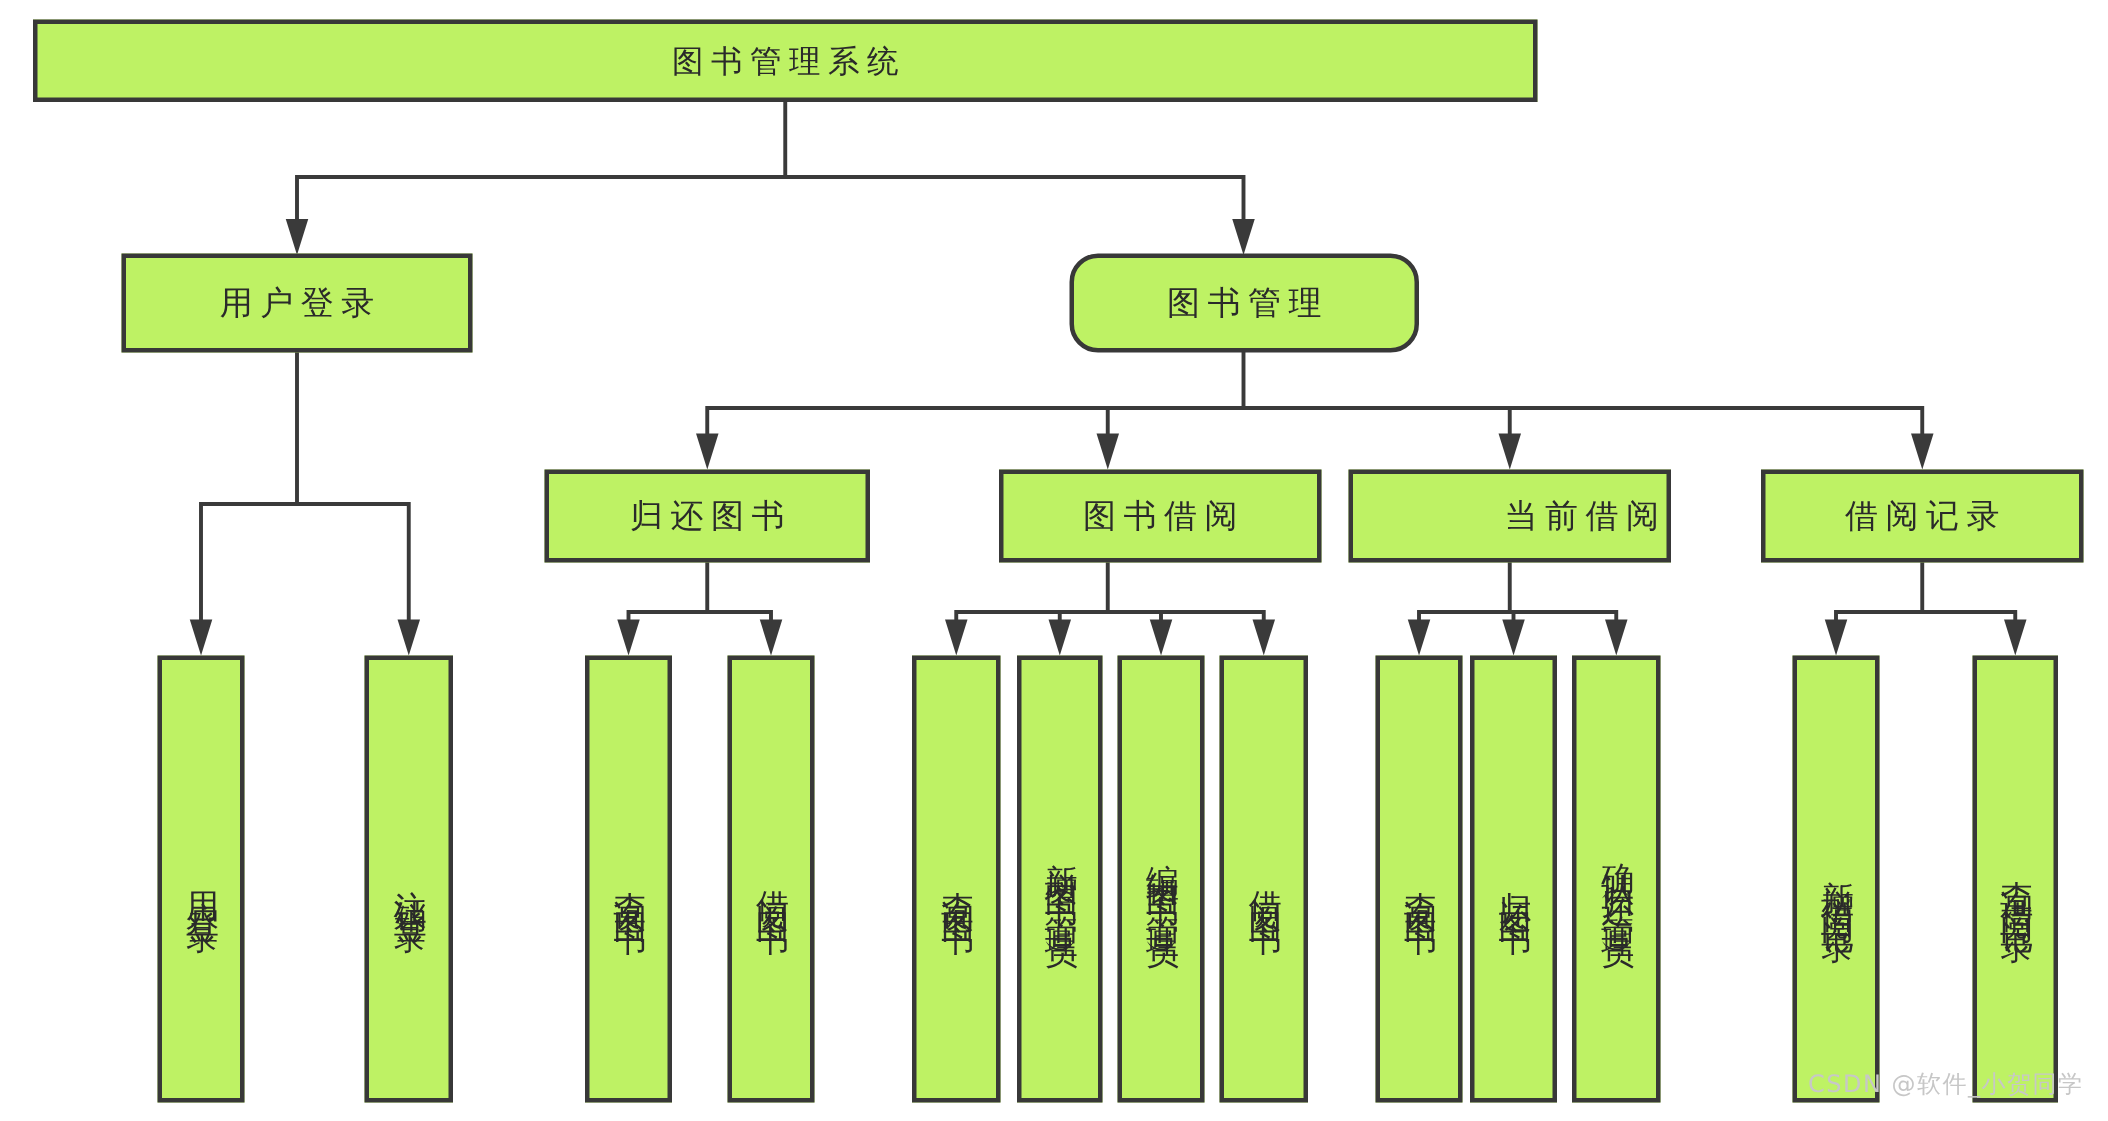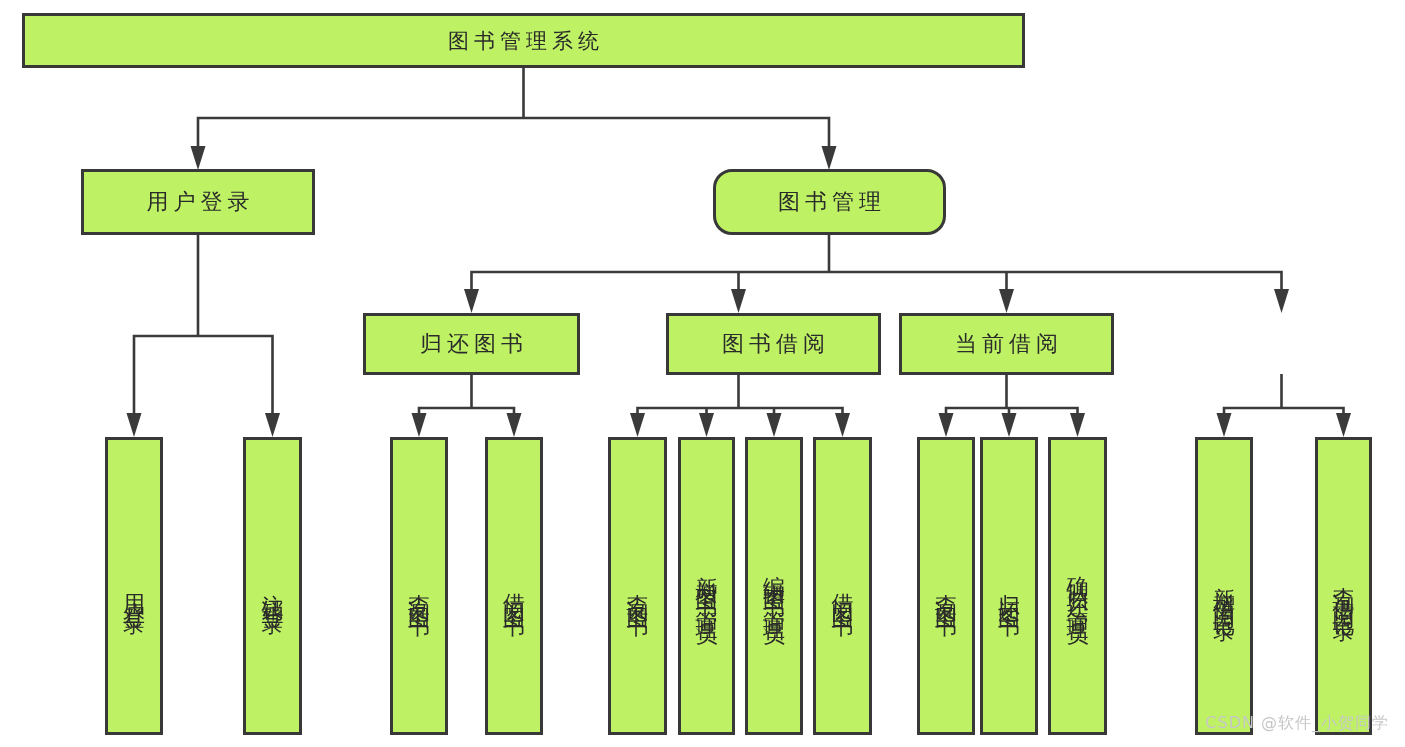--- a/index.html
+++ b/index.html
@@ -119,22 +119,25 @@
   <div class="box" style="left:713px; top:169px; width:233px; height:66px;border-radius:19px;">
     <span class="h-label">图书管理</span>
   </div>
 
   <div class="box" style="left:363px; top:313px; width:217px; height:62px;">
     <span class="h-label">归还图书</span>
   </div>
   <div class="box" style="left:631px; top:313px; width:215px; height:62px;margin-left:35px;">
     <span class="h-label">图书借阅</span>
   </div>
-  <div class="box" style="left:899px; top:313px; width:215px; height:62px;">
+  <div class="box" style="left:899px; top:313px; width:215px; height:62px;justify-content:flex-end;">
     <span class="h-label">当前借阅</span>
+  </div>
+  <div class="box" style="left:1174px; top:313px; width:215px; height:62px;">
+    <span class="h-label">借阅记录</span>
   </div>
 
   <div class="box v-box" style="left:105px; top:437px; width:58px; height:298px;">用户登录</div>
   <div class="box v-box" style="left:243px; top:437px; width:59px; height:298px;">注销登录</div>
 
   <div class="box v-box" style="left:390px; top:437px; width:58px; height:298px;">查询图书</div>
   <div class="box v-box" style="left:485px; top:437px; width:58px; height:298px;">借阅图书</div>
 
   <div class="box v-box" style="left:608px; top:437px; width:59px; height:298px;">查询图书</div>
   <div class="box v-box" style="left:678px; top:437px; width:57px; height:298px;">新增图书（管理员）</div>

